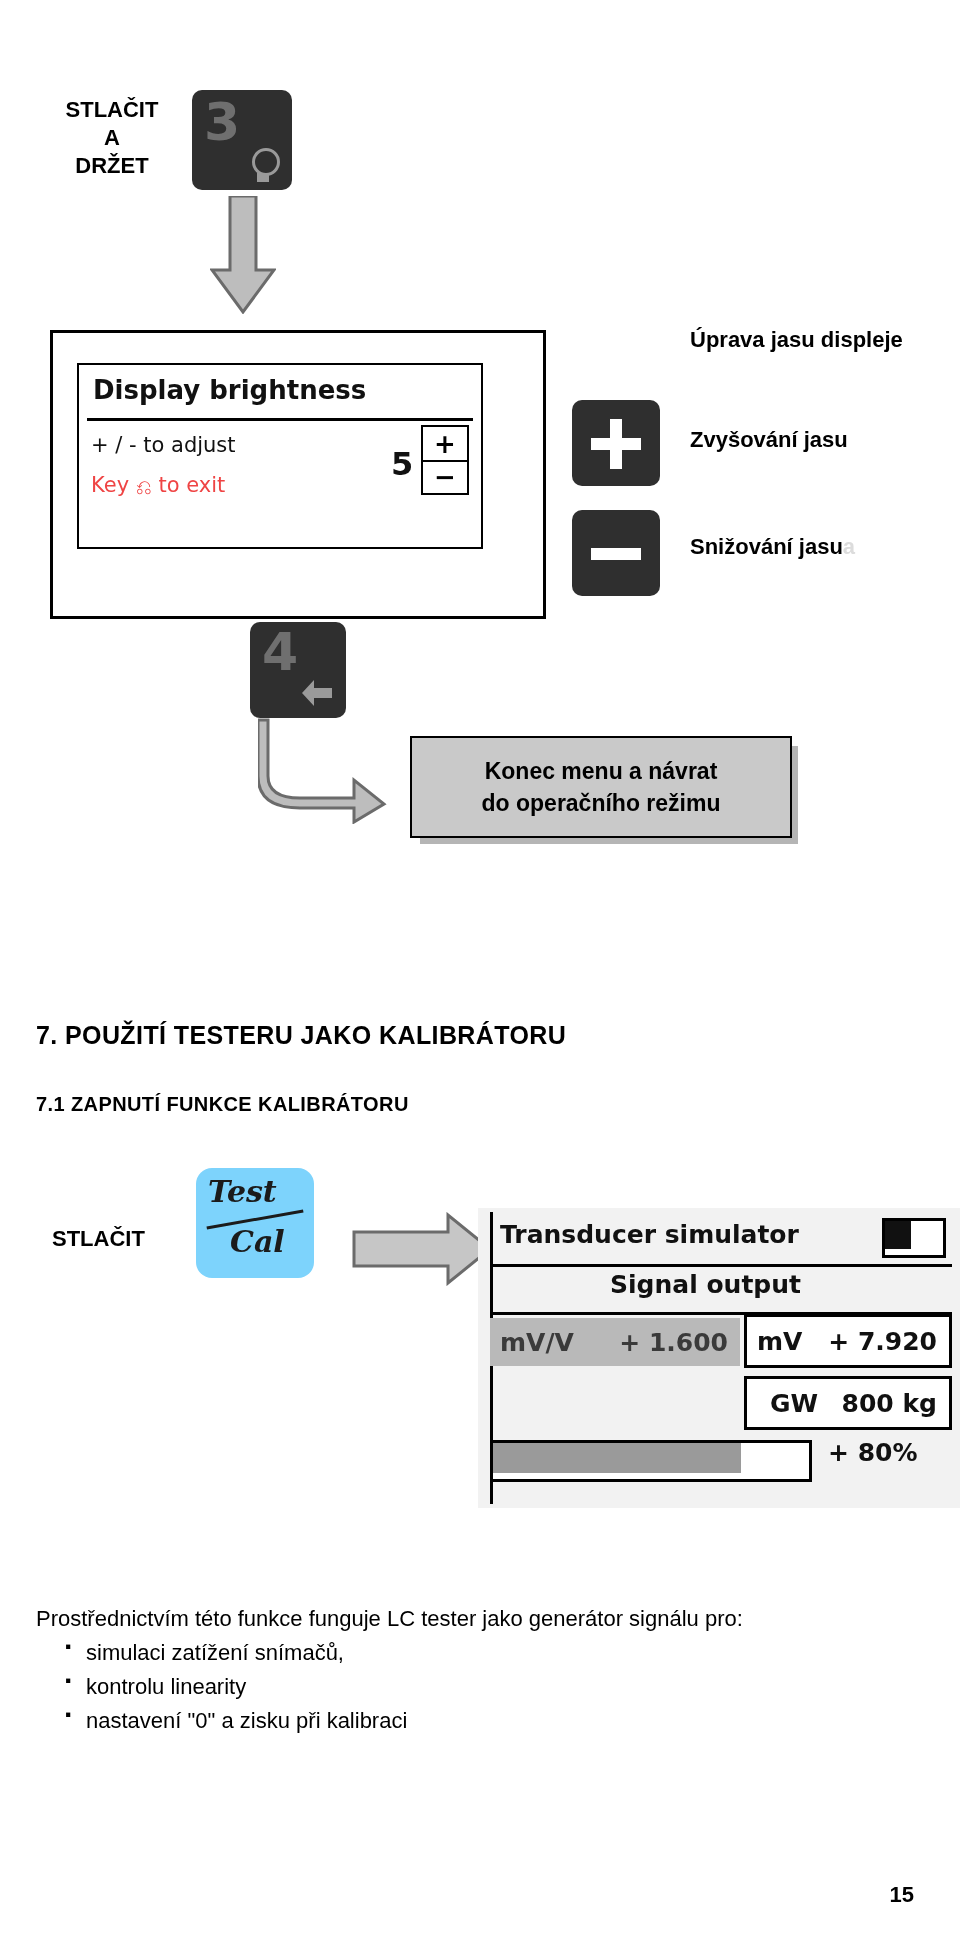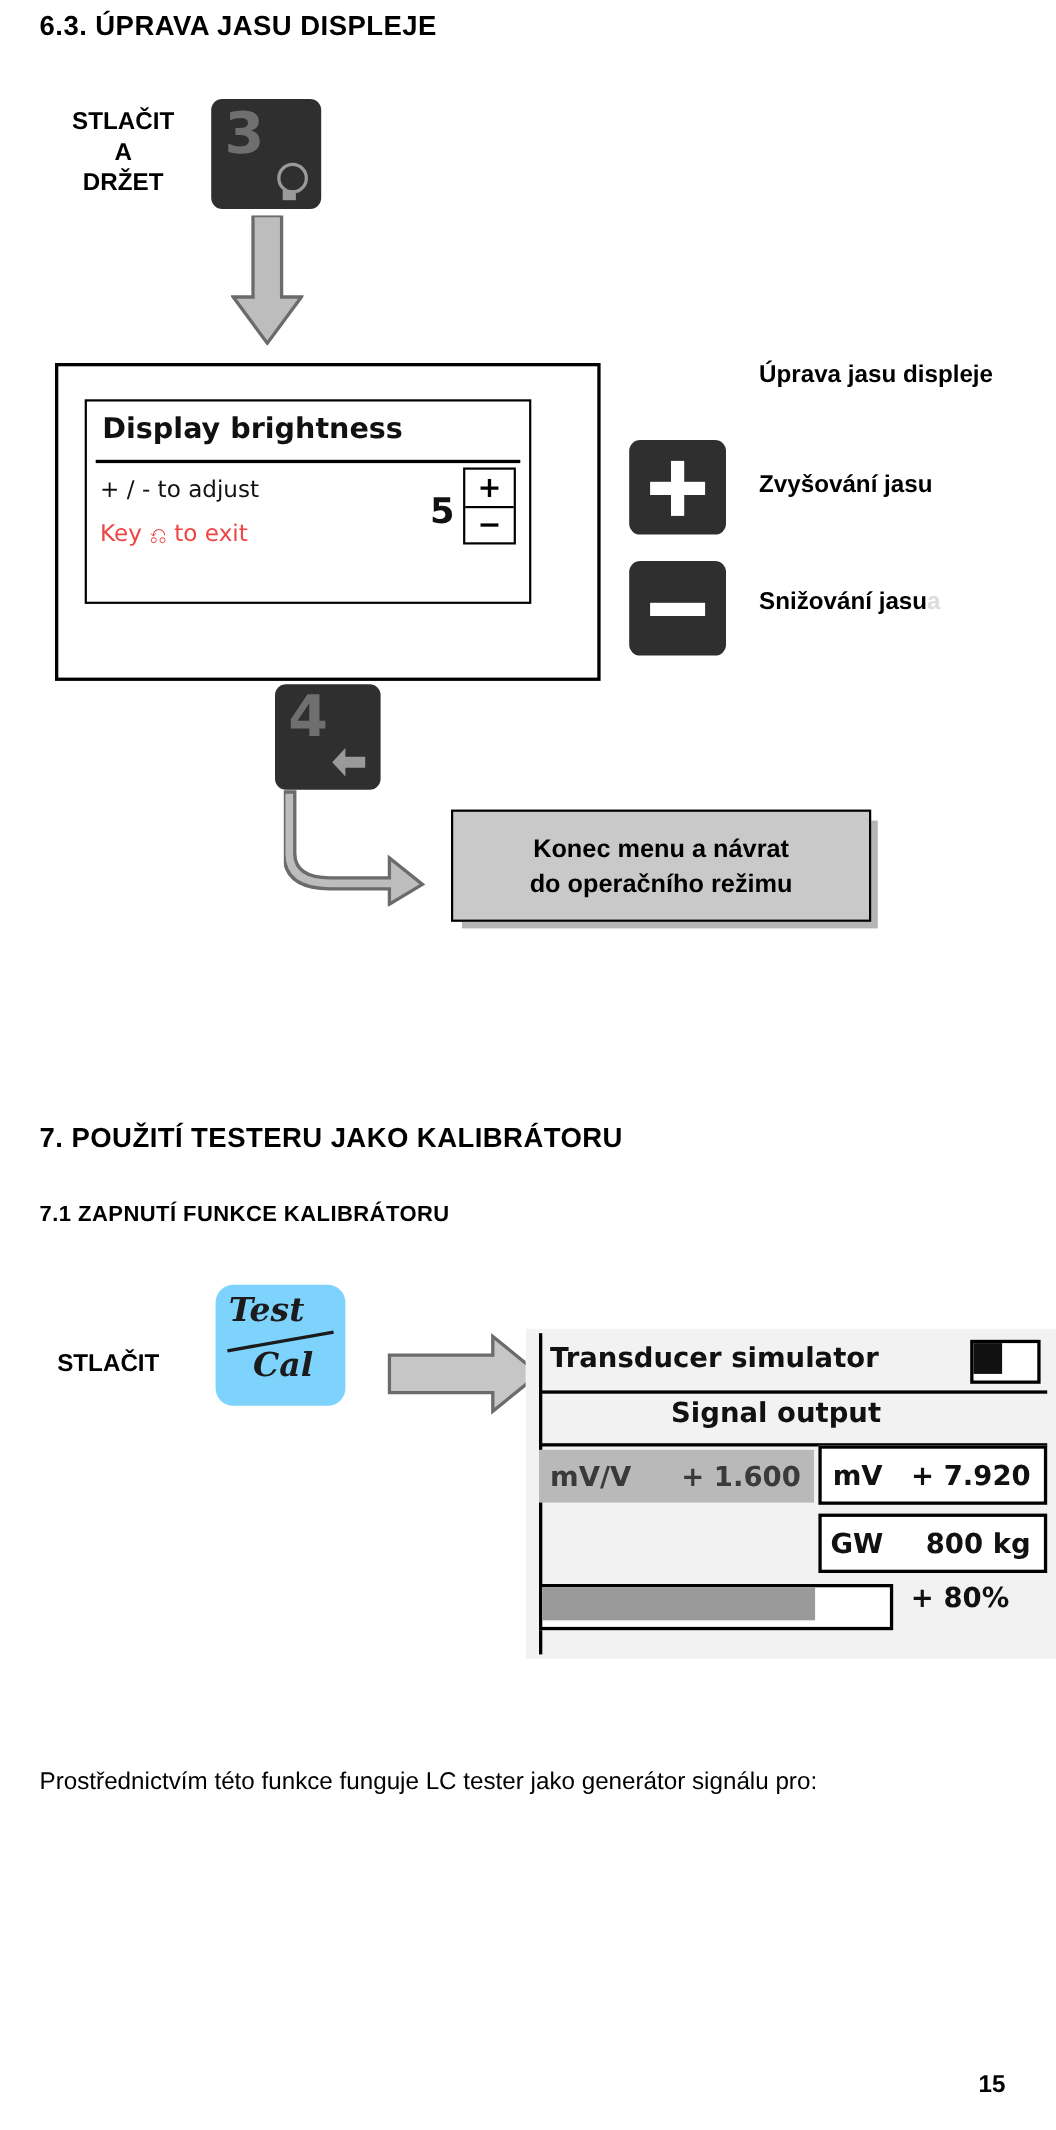--- a/index.html
+++ b/index.html
@@ -452,21 +452,21 @@
     padding-left: 10px;
   }
   #display-sim .c-mv .v { margin-left: auto; margin-right: 12px; }
   #display-sim .c-vin {
     left: 12px; top: 168px; width: 250px; height: 54px;
     padding-left: 10px;
   }
   #display-sim .c-vin .v { margin-left: auto; margin-right: 12px; }
   #display-sim .c-gw {
     left: 266px; top: 168px; width: 208px; height: 54px;
-    padding-left: 8px;
+    padding-left: 23px;
   }
   #display-sim .c-gw .v { margin-left: auto; margin-right: 12px; }
   #display-sim .bar-outer {
     position: absolute;
     left: 12px;
     top: 232px;
     width: 316px;
     height: 36px;
     border: 3px solid #000;
     background: #fff;
@@ -521,21 +521,20 @@
     bottom: 28px;
     font-size: 22px;
     font-weight: bold;
   }
 </style>
 </head>
 <body>
 
 <div class="page">
 
-  <div class="sec-heading" id="heading-63">6.3. ÚPRAVA JASU DISPLEJE</div>
 
   <div class="label-bold" id="label-stlacit-a-drzet">
     <span class="l1">STLAČIT</span>
     <span class="l2">A</span>
     <span class="l3">DRŽET</span>
   </div>
 
   <div class="keybtn" id="key-3">
     <span class="num">3</span>
     <span class="bulb">
@@ -642,16 +641,21 @@
     </div>
 
     <div class="bar-outer">
       <div class="bar-fill" id="sim-bar-fill" style="width: 248px;"></div>
     </div>
     <div class="pct">+ 80%</div>
   </div>
 
   <div id="para">
     <span class="lead">Prostřednictvím této funkce funguje LC tester jako generátor signálu pro:</span>
+    <ul>
+      <li>simulaci zatížení snímačů,</li>
+      <li>kontrolu linearity</li>
+      <li>nastavení "0" a zisku při kalibraci</li>
+    </ul>
   </div>
 
   <div id="page-number">15</div>
 </div>
 
 </body></html>

